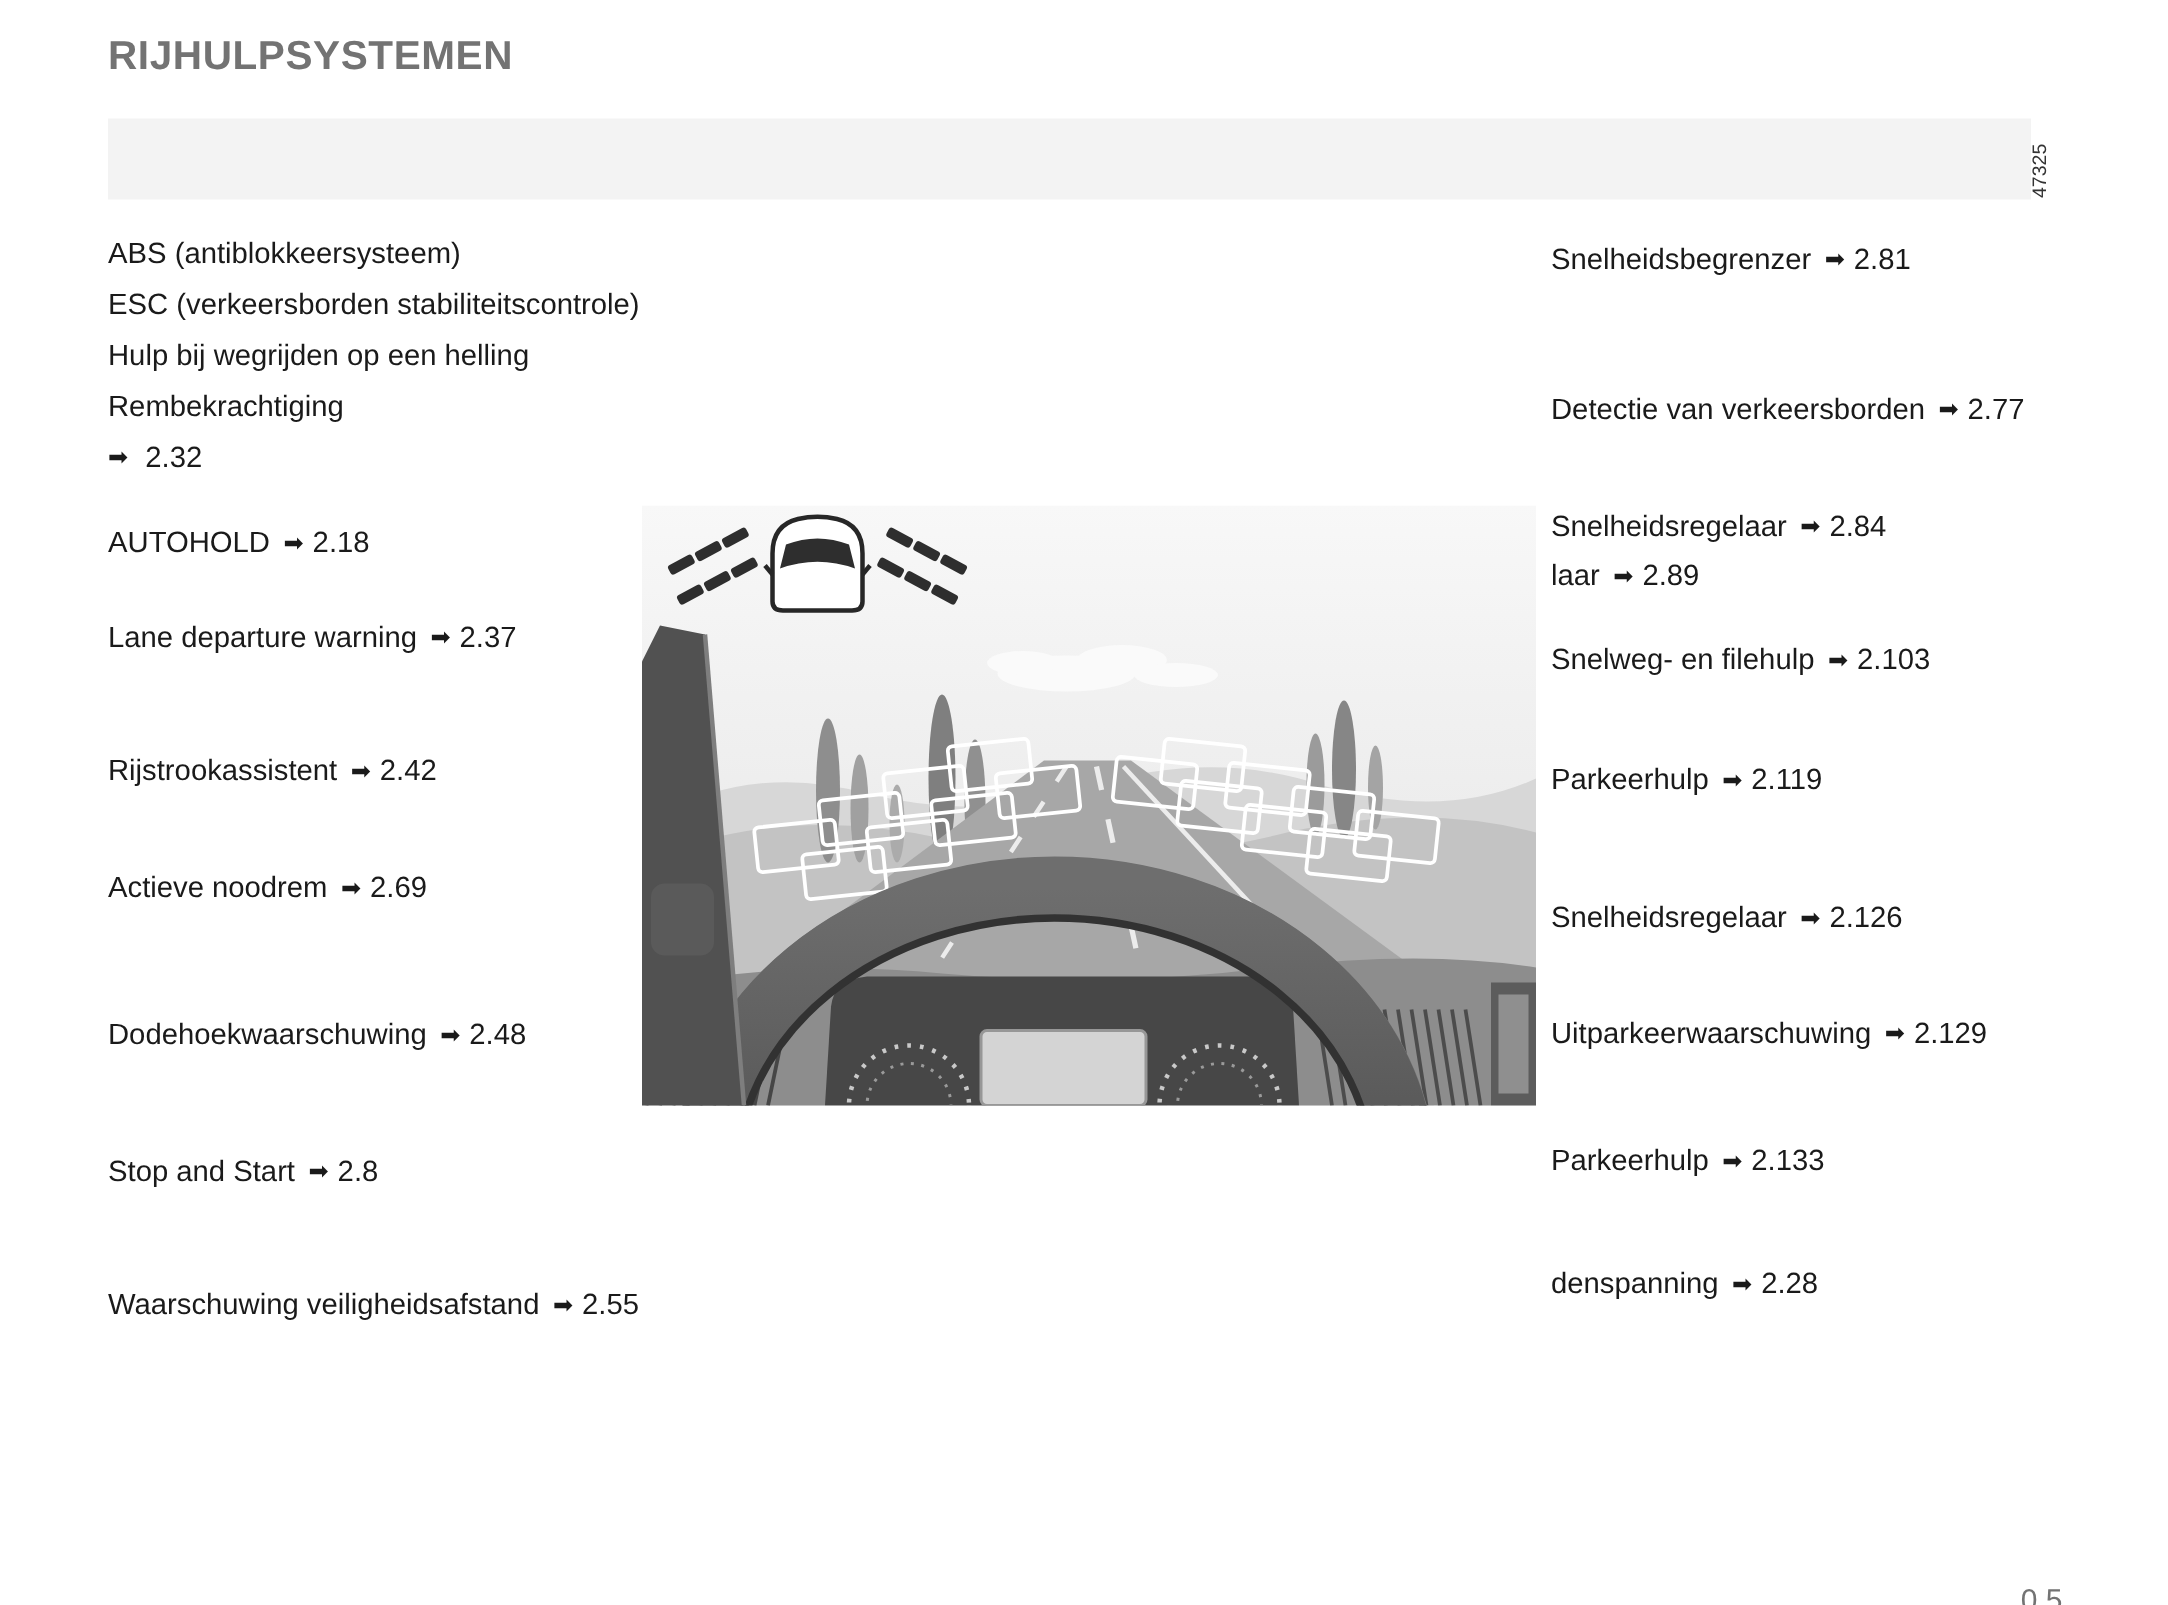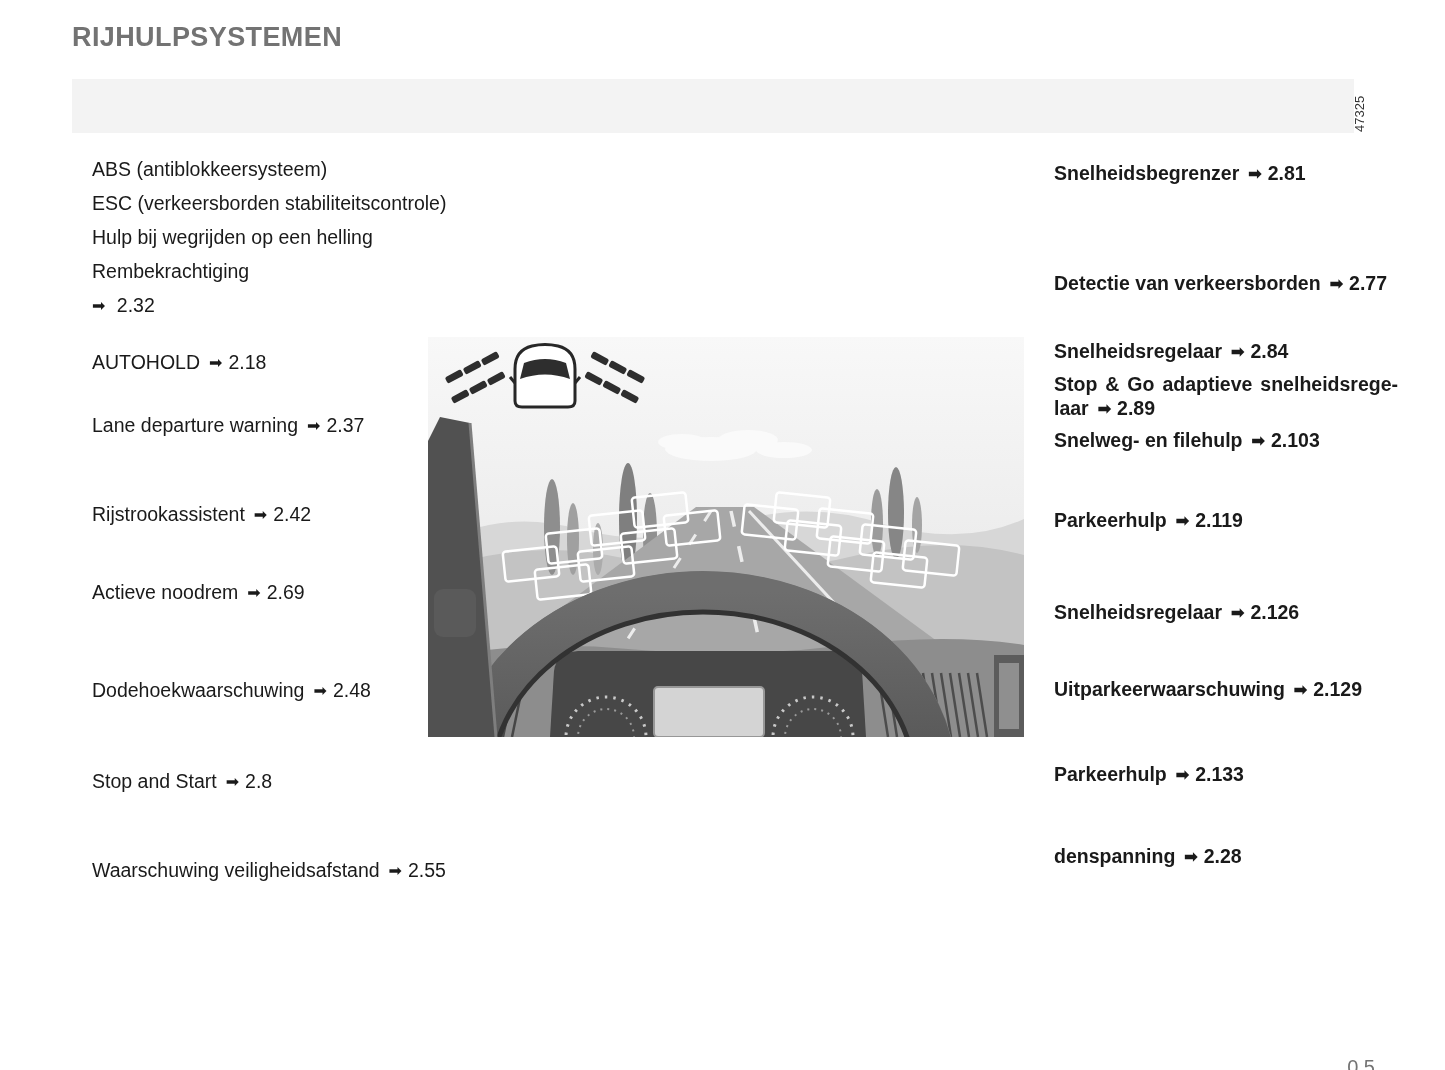--- a/index.html
+++ b/index.html
@@ -16,24 +16,24 @@
   .header-band{
     position:absolute;left:72px;top:79px;width:1282px;height:54px;
     background:#f3f3f3;
   }
   .vcode{
     position:absolute;left:1352px;top:132px;
     font-size:13px;color:#333;white-space:nowrap;
     transform:rotate(-90deg);transform-origin:0 0;
   }
   .toc-item,.toc-group{
-    position:absolute;font-size:19.5px;color:#1a1a1a;white-space:nowrap;margin-left:20px;
+    position:absolute;font-size:19.5px;color:#1a1a1a;white-space:nowrap;
   }
   .toc-item.left,.toc-group.left{left:72px;}
-  .toc-item.right,.toc-group.right{left:1034px;width:344px;font-weight:bold;}
+  .toc-item.right,.toc-group.right{left:1034px;width:344px;}
   .toc-group .line{line-height:34px;height:34px;}
   .arrow{font-size:0.82em;margin:0 6px 0 9px;position:relative;top:-1px;}
   .toc-group .refline .arrow{margin-left:0;}
   .two .line{line-height:24px;height:24px;white-space:nowrap;}
   .jline{text-align:justify;text-align-last:justify;width:344px;}
   .page-number{
     position:absolute;right:70px;top:1056px;font-size:20px;color:#737373;
   }
   .illustration{
     position:absolute;left:428px;top:337px;width:596px;height:400px;
@@ -85,30 +85,29 @@
   </div>
 
   <div class="toc-item left" style="top:859px">
     <span>Waarschuwing veiligheidsafstand</span><span class="arrow">➡</span><span>2.55</span>
   </div>
 
   <div class="toc-item right" style="top:162px">
     <span>Snelheidsbegrenzer</span><span class="arrow">➡</span><span>2.81</span>
   </div>
 
-  <div class="toc-item right" style="top:272px">
+  <div class="toc-item right" style="top:262px">
     <span>Detectie van verkeersborden</span><span class="arrow">➡</span><span>2.77</span>
   </div>
 
   <div class="toc-item right" style="top:340px">
     <span>Snelheidsregelaar</span><span class="arrow">➡</span><span>2.84</span>
   </div>
 
   <div class="toc-item right two" style="top:372px">
-    <div class="line jline">Stop &amp; Go adaptieve snelheidsrege-</div>
     <div class="line">
       <span>laar</span><span class="arrow">➡</span><span>2.89</span>
     </div>
   </div>
 
   <div class="toc-item right" style="top:429px">
     <span>Snelweg- en filehulp</span><span class="arrow">➡</span><span>2.103</span>
   </div>
 
   <div class="toc-item right" style="top:509px">

